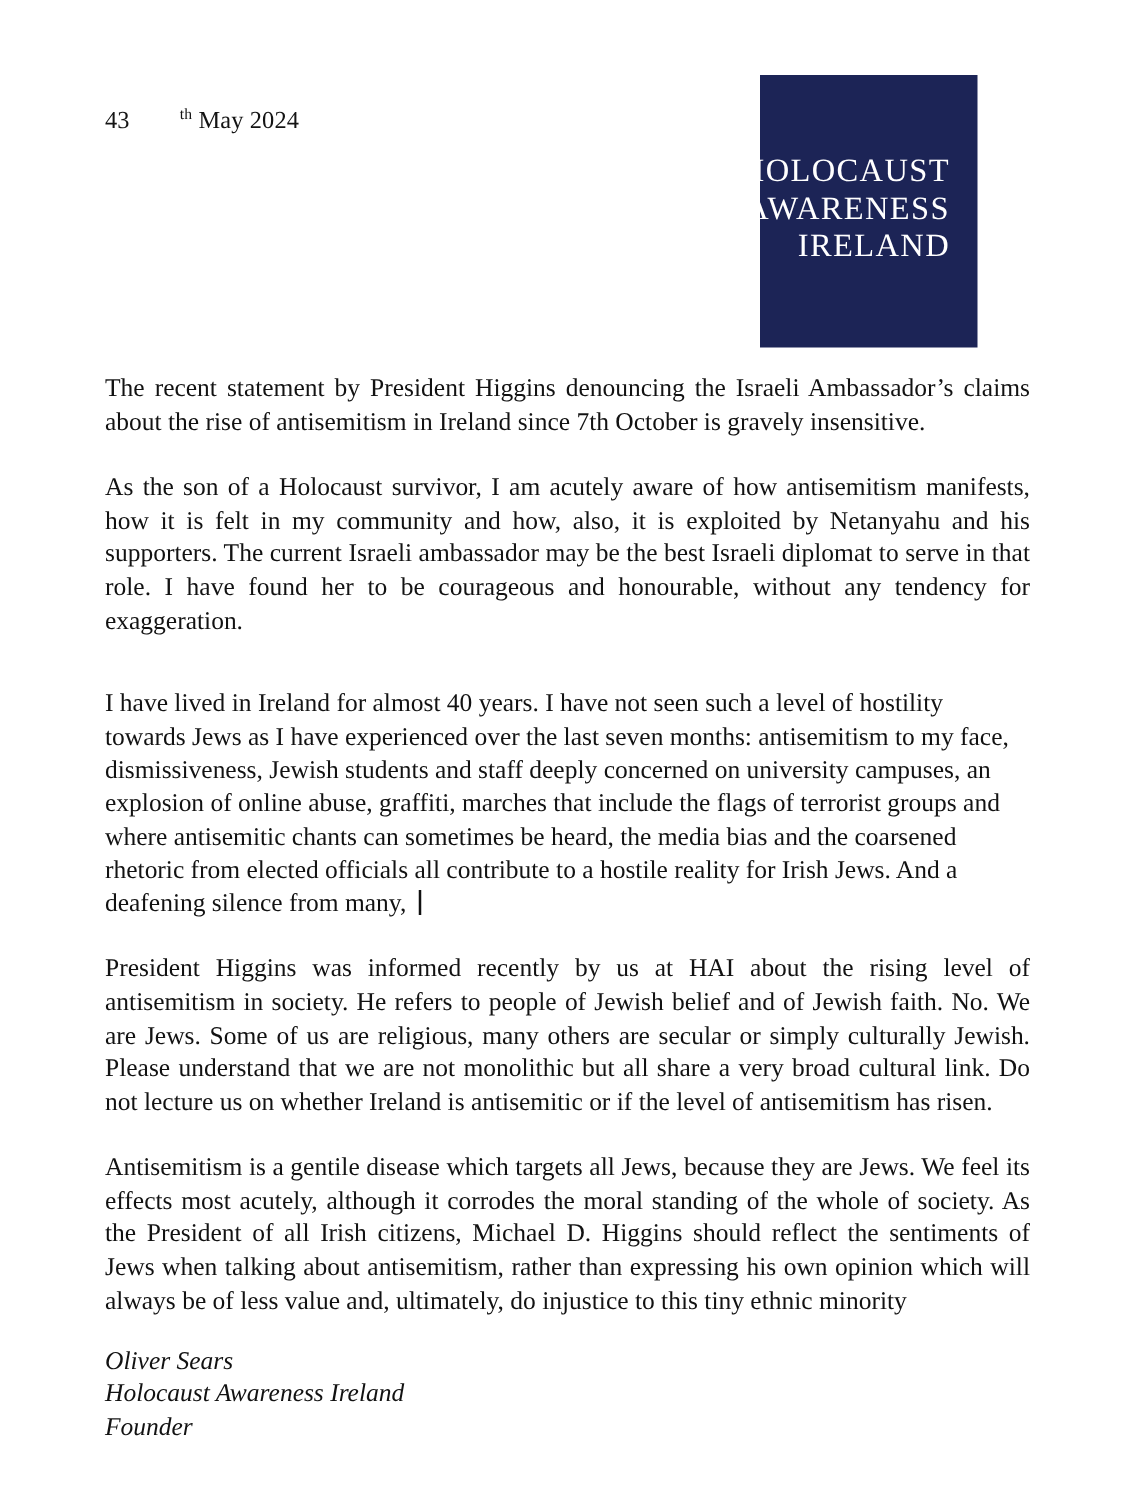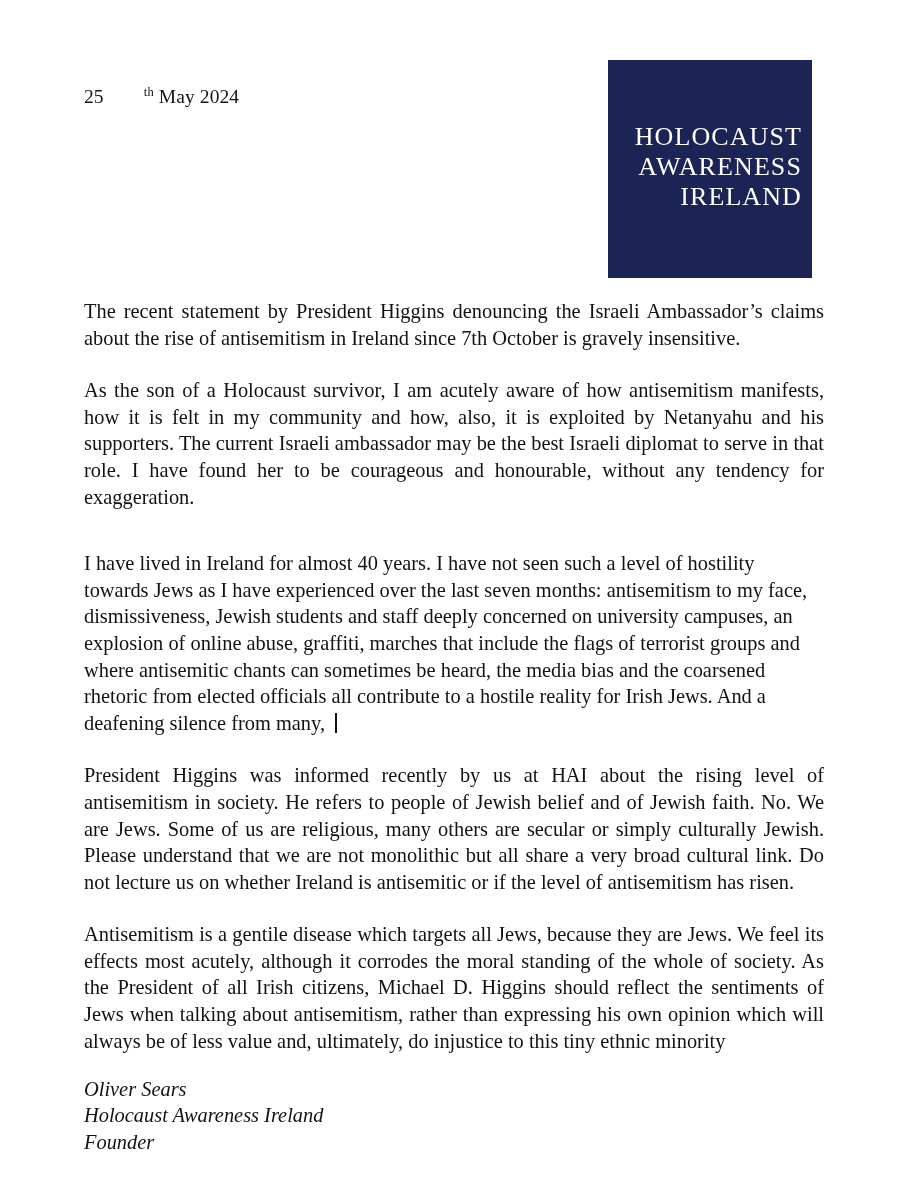--- a/index.html
+++ b/index.html
@@ -47,29 +47,29 @@
     vertical-align: super;
     line-height: 0;
     letter-spacing: 0.2px;
     margin-left: 40px;
   }
 
   .logo-block {
     position: absolute;
     left: 608px;
     top: 60px;
-    width: 204px;
+    width: 174px;
     height: 218px;
     background: #1c2456;
     box-sizing: border-box;
     display: flex;
     flex-direction: column;
     justify-content: center;
     align-items: flex-end;
-    padding: 0 10px 4px 10px;
+    padding: 0 22px 4px 10px;
   }
   .logo-line {
     color: #ffffff;
     font-family: "Liberation Serif", "DejaVu Serif", serif;
     font-weight: 400;
     text-transform: uppercase;
     letter-spacing: 1.1px;
     line-height: 1.16;
     text-align: right;
     white-space: nowrap;
@@ -121,21 +121,21 @@
   }
   .signature div { white-space: nowrap; }
 </style>
 </head>
 <body>
 
 <div class="page">
 
   <div class="header">
 
-    <div class="letter-date"><span>25</span><span class="ord">th</span><span> May 2024</span></div>
+    <div class="letter-date"><span>43</span><span class="ord">th</span><span> May 2024</span></div>
 
     <div class="logo-block">
       <div class="logo-line l1">Holocaust</div>
       <div class="logo-line l2">Awareness</div>
       <div class="logo-line l3">Ireland</div>
     </div>
 
   </div>
 
   <div class="body-copy">

